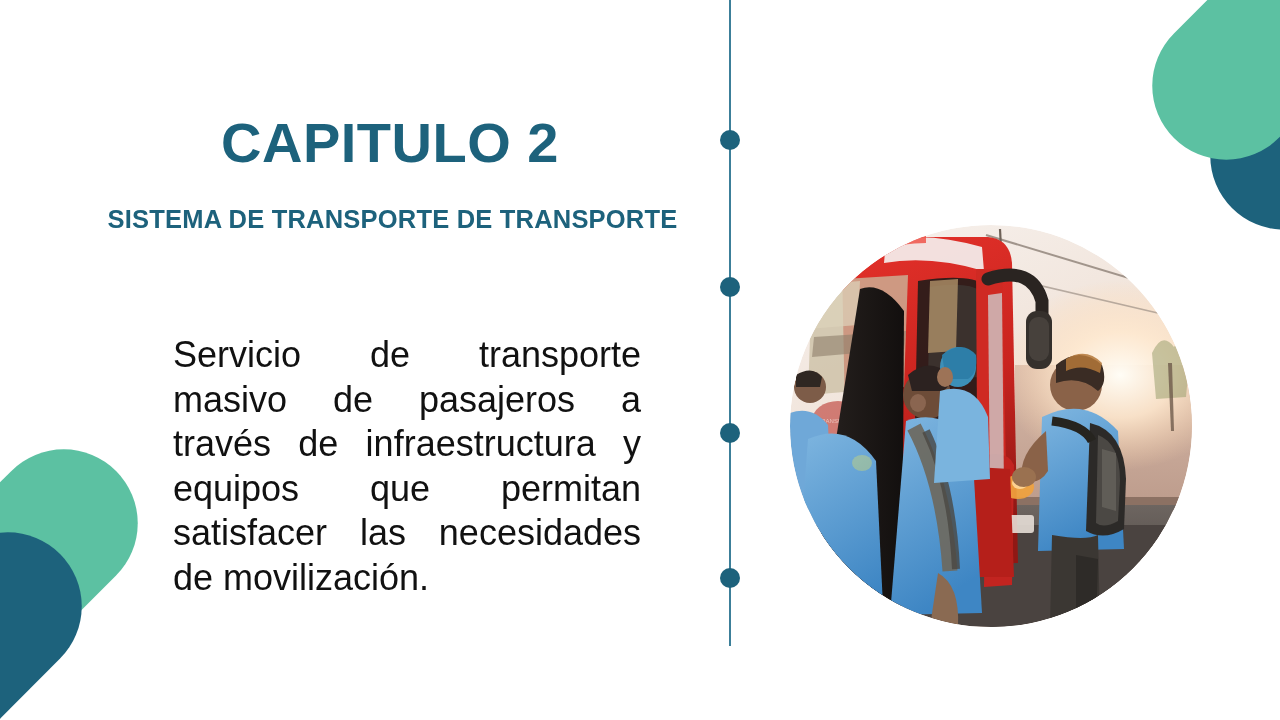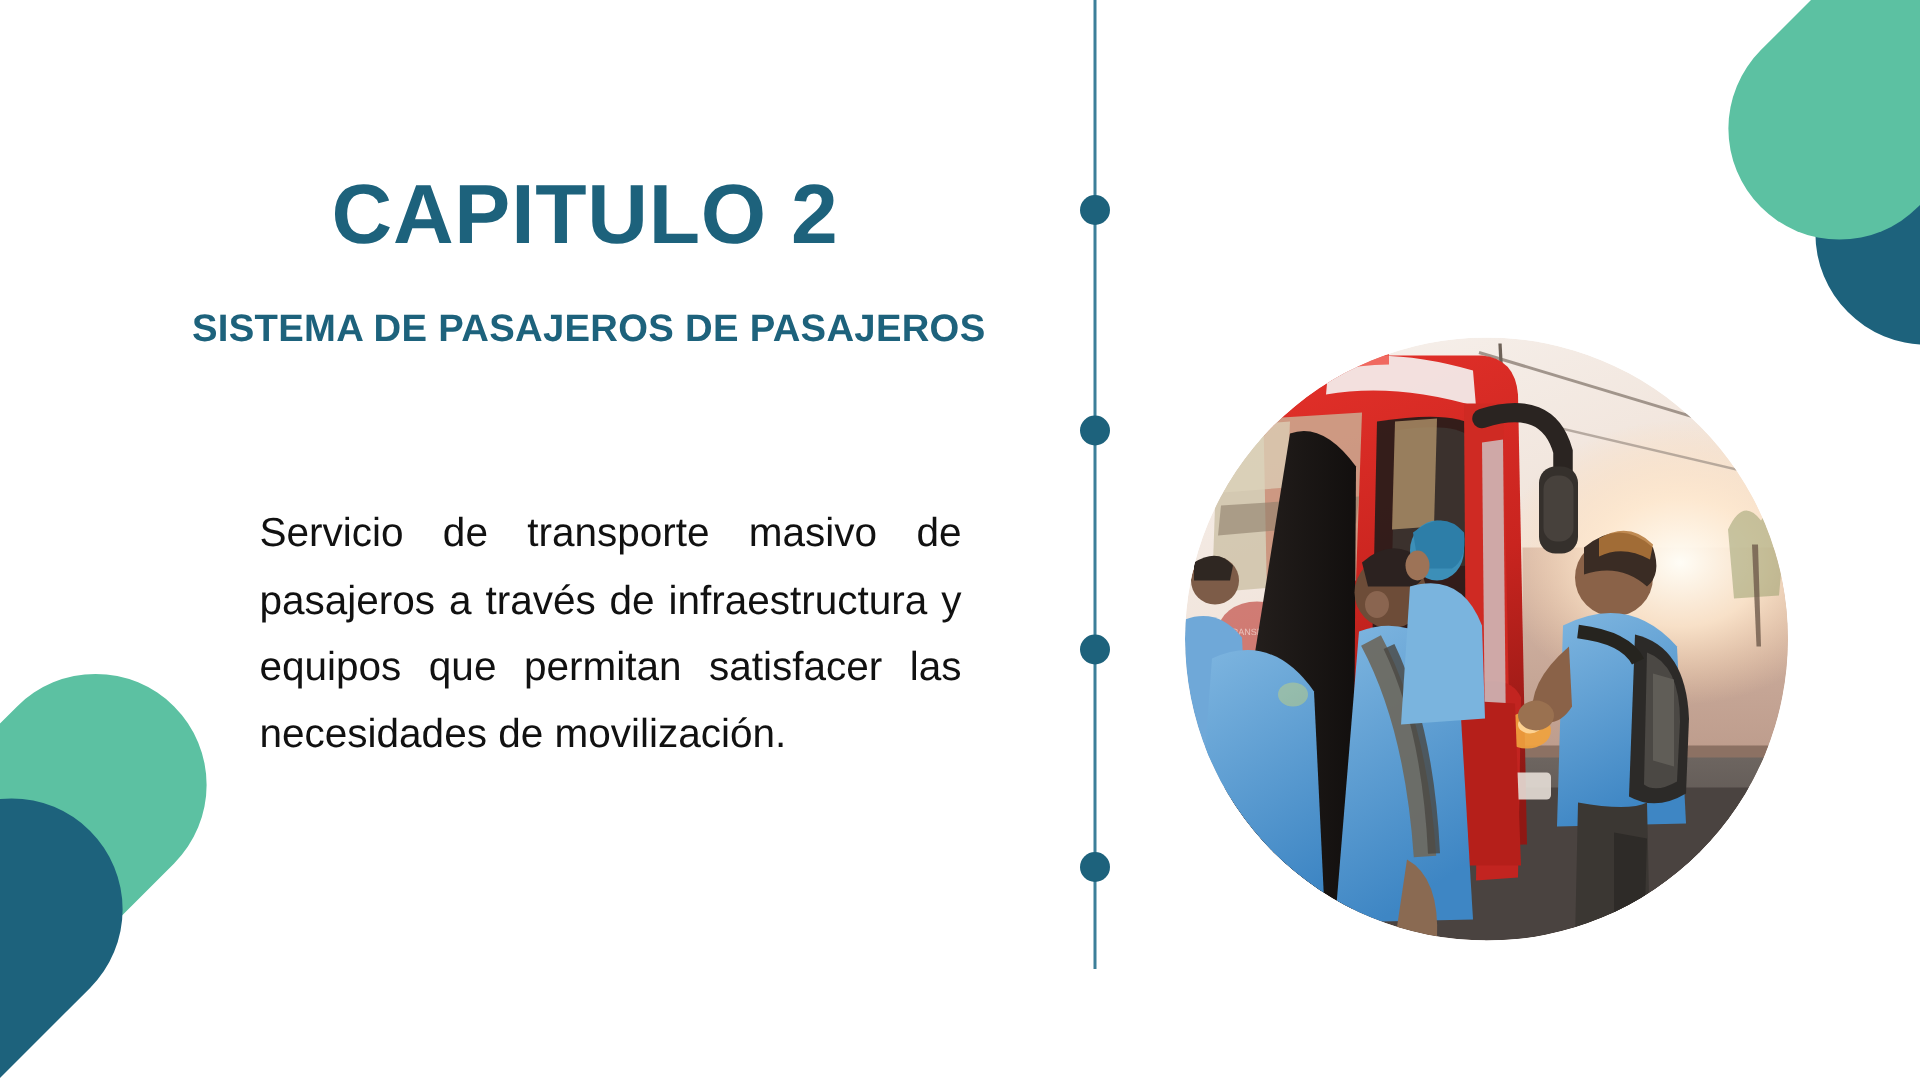--- a/index.html
+++ b/index.html
@@ -109,21 +109,21 @@
     letter-spacing: 0.2px;
     line-height: 1.15;
     white-space: nowrap;
   }
   .body-text {
     position: absolute;
     left: 173px;
     top: 333px;
     width: 468px;
     color: #111111;
-    font-size: 27px;
+    font-size: 36px;
     line-height: 44.5px;
     text-align: justify;
     text-justify: inter-word;
     font-weight: 400;
   }
 
   
   .photo-circle {
     position: absolute;
     left: 790px;
@@ -147,21 +147,21 @@
   <div class="capsule bl-green"></div>
   <div class="capsule bl-teal"></div>
 
   <div class="divider"></div>
   <div class="dot dot-1"></div>
   <div class="dot dot-2"></div>
   <div class="dot dot-3"></div>
   <div class="dot dot-4"></div>
 
   <div class="title">CAPITULO 2</div>
-  <div class="subtitle">SISTEMA DE PASAJEROS DE PASAJEROS</div>
+  <div class="subtitle">SISTEMA DE TRANSPORTE DE TRANSPORTE</div>
 
   <div class="body-text">Servicio de transporte masivo de pasajeros a través de infraestructura y equipos que permitan satisfacer las necesidades de movilización.</div>
 
   <div class="photo-circle">
     <svg width="402" height="402" viewBox="0 0 402 402">
       <defs>
         <clipPath id="circleClip">
             <circle cx="201" cy="201" r="201"></circle>
           </clipPath>
         <linearGradient id="skyGrad" x1="0" y1="0" x2="0.4" y2="1">

